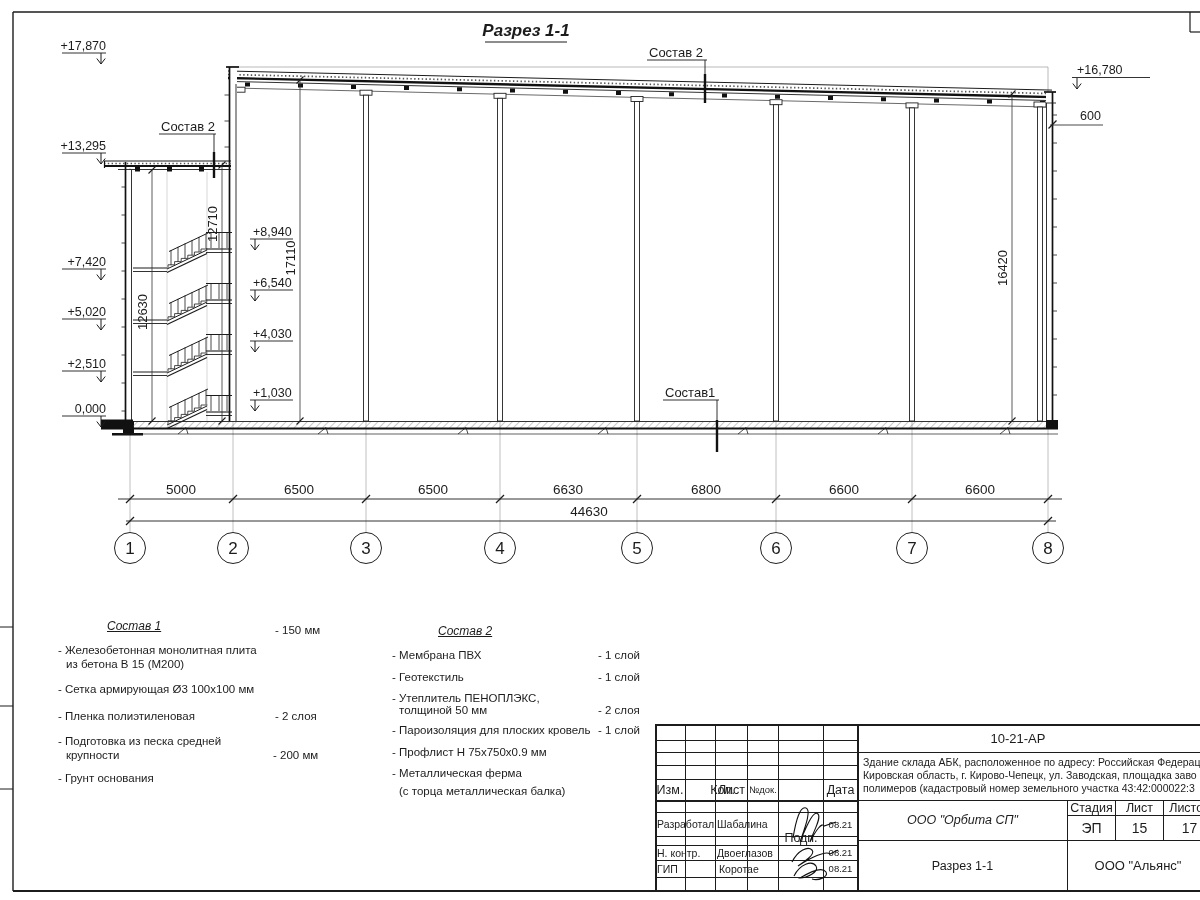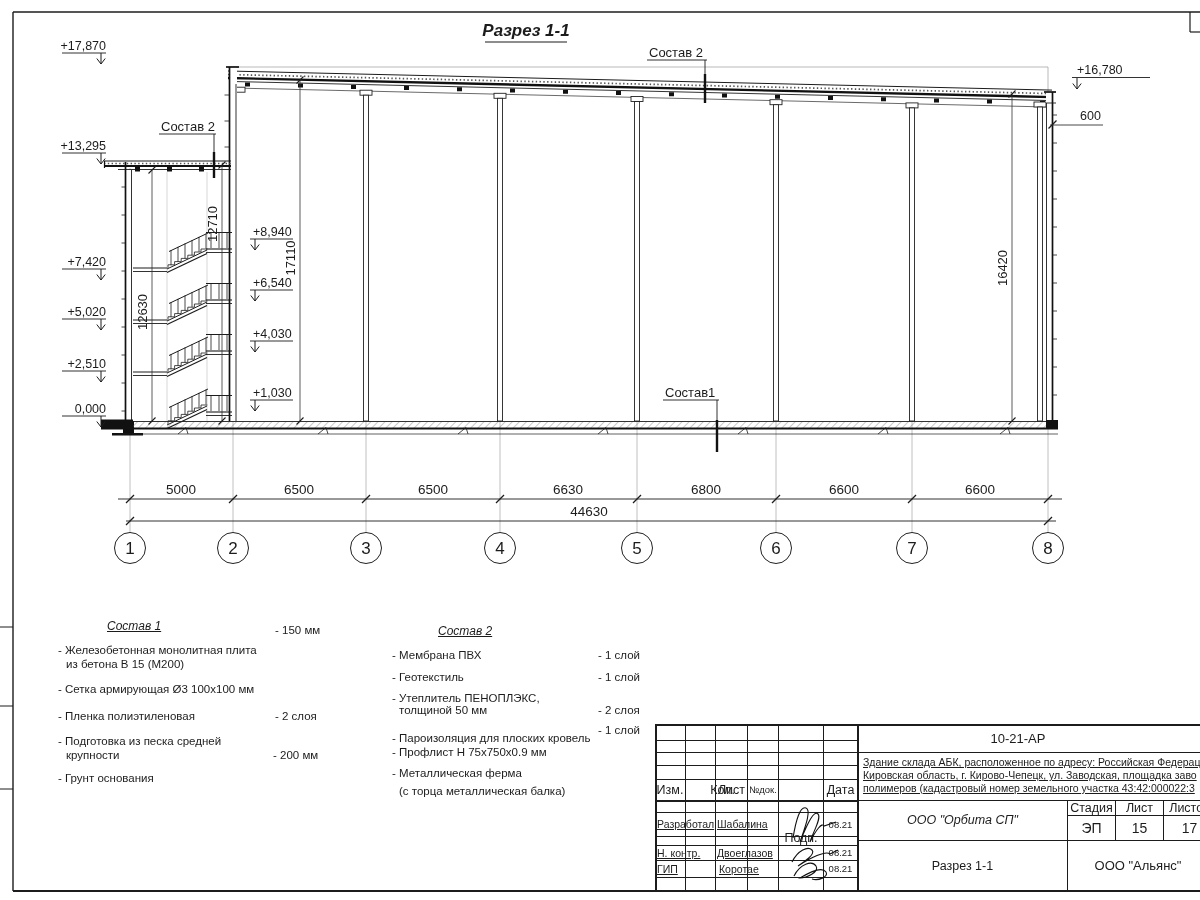--- a/index.html
+++ b/index.html
@@ -8,21 +8,21 @@
   svg.draw{position:absolute;left:0;top:0;z-index:3;pointer-events:none;}
   .txt{position:absolute;z-index:2;white-space:nowrap;text-align:center;}
   
   .li{font-size:11.5px;color:#1c1c1c;}
   .list-title{font-size:12px;font-style:italic;text-decoration:underline;}
   
   .tb-line{position:absolute;background:#1c1c1c;z-index:2;}
   .tb-cell{position:absolute;z-index:2;display:flex;align-items:center;justify-content:center;
            white-space:nowrap;overflow:hidden;}
   .hdr{font-size:12.5px;}
-  .small{font-size:10.5px;text-decoration:underline;}
+  .small{font-size:10.5px;}
   .tiny{font-size:9.5px;}
 </style>
 </head>
 <body>
 
 <div class="sheet">
 
   <svg class="draw" width="1200" height="900" viewBox="0 0 1200 900" xmlns="http://www.w3.org/2000/svg">
     <defs>
       <pattern id="hatch" width="5" height="5" patternUnits="userSpaceOnUse" patternTransform="rotate(45)">
@@ -371,21 +371,21 @@
 
   <div>
     <div class="txt list-title" style="left:438px;top:624px;">Состав 2</div>
     <div class="txt li" style="left:392px;top:649px;">- Мембрана ПВХ</div>
     <div class="txt li" style="left:598px;top:649px;">- 1 слой</div>
     <div class="txt li" style="left:392px;top:671px;">- Геотекстиль</div>
     <div class="txt li" style="left:598px;top:671px;">- 1 слой</div>
     <div class="txt li" style="left:392px;top:692px;">- Утеплитель ПЕНОПЛЭКС,</div>
     <div class="txt li" style="left:399px;top:704px;">толщиной 50 мм</div>
     <div class="txt li" style="left:598px;top:704px;">- 2 слоя</div>
-    <div class="txt li" style="left:392px;top:724px;margin-top:8px;">- Пароизоляция для плоских кровель</div>
+    <div class="txt li" style="left:392px;top:724px;">- Пароизоляция для плоских кровель</div>
     <div class="txt li" style="left:598px;top:724px;">- 1 слой</div>
     <div class="txt li" style="left:392px;top:746px;">- Профлист Н 75х750х0.9 мм</div>
     <div class="txt li" style="left:392px;top:767px;">- Металлическая ферма</div>
     <div class="txt li" style="left:399px;top:779px;margin-top:6px;">(с торца металлическая балка)</div>
   </div>
 
   <div>
 
     <div class="tb-line" style="left:655px;top:724px;width:2px;height:167px;"></div>
     <div class="tb-line" style="left:655px;top:724px;width:545px;height:2px;"></div>

